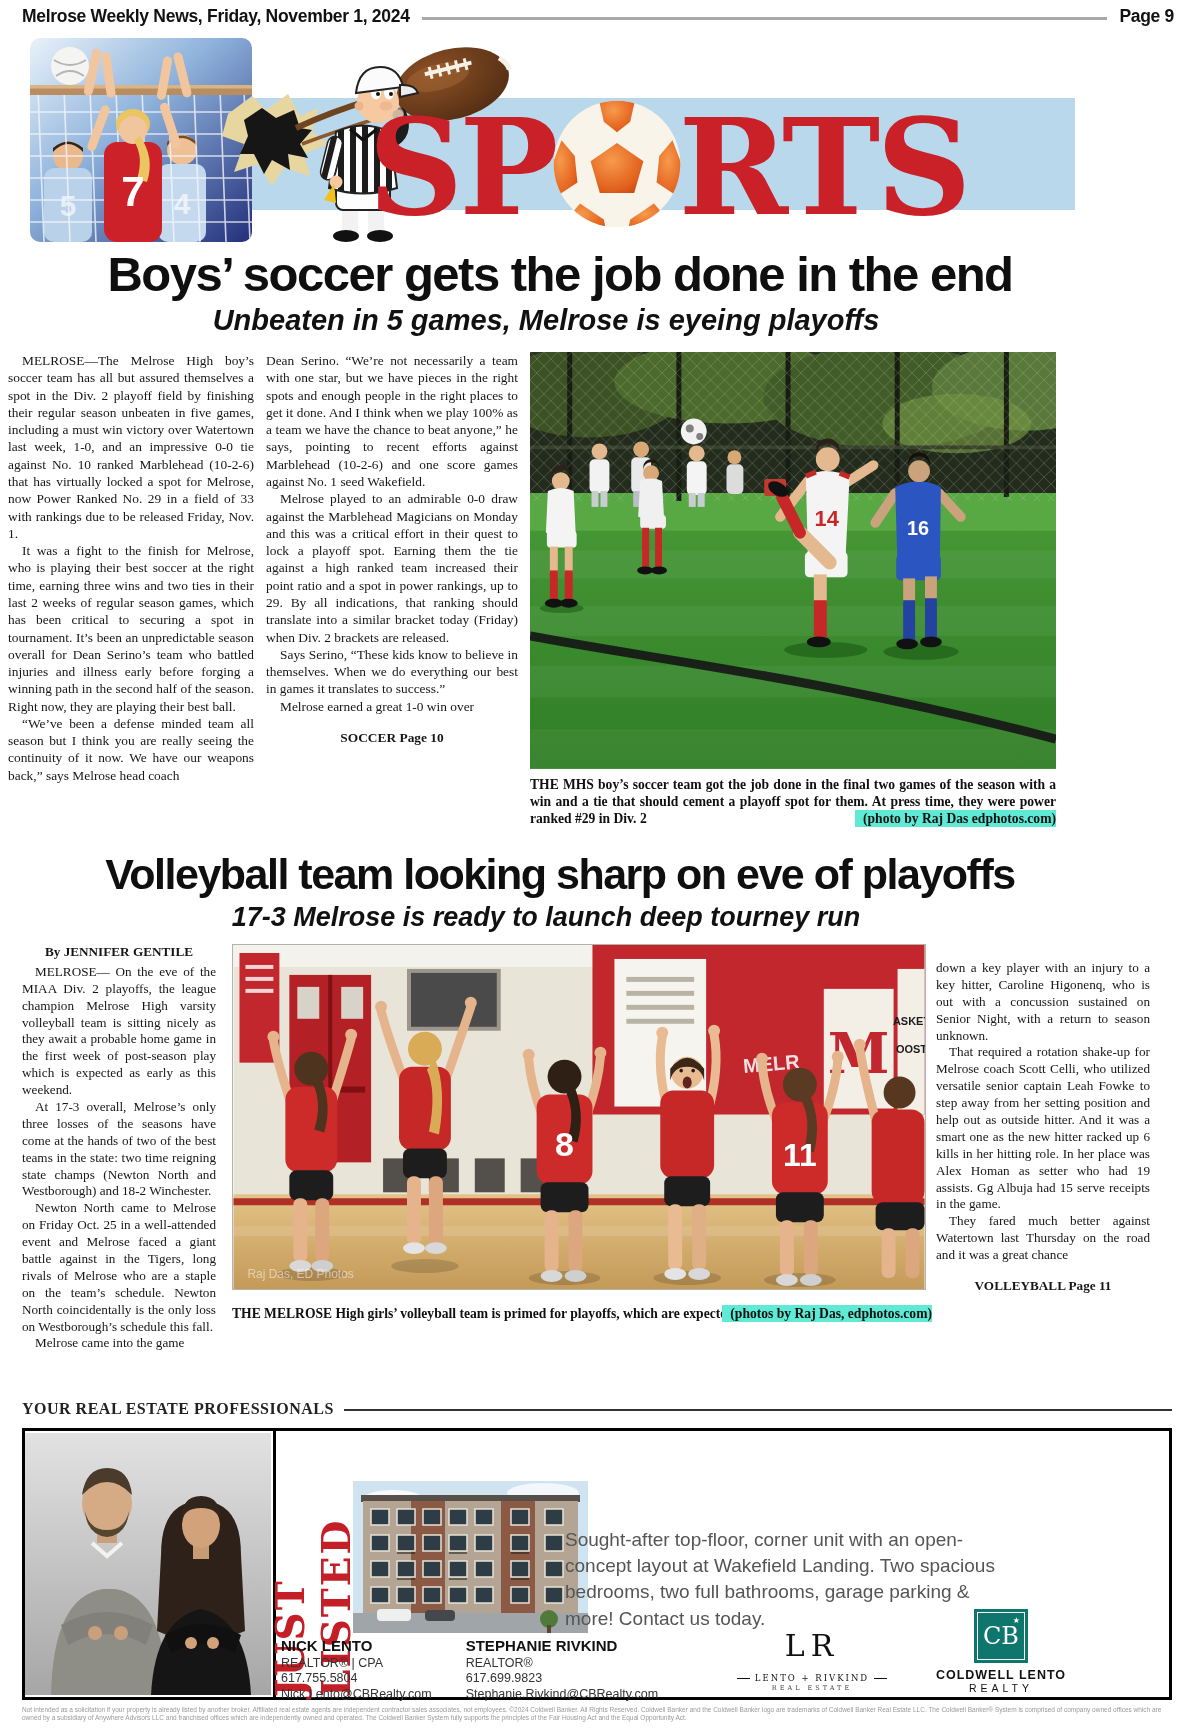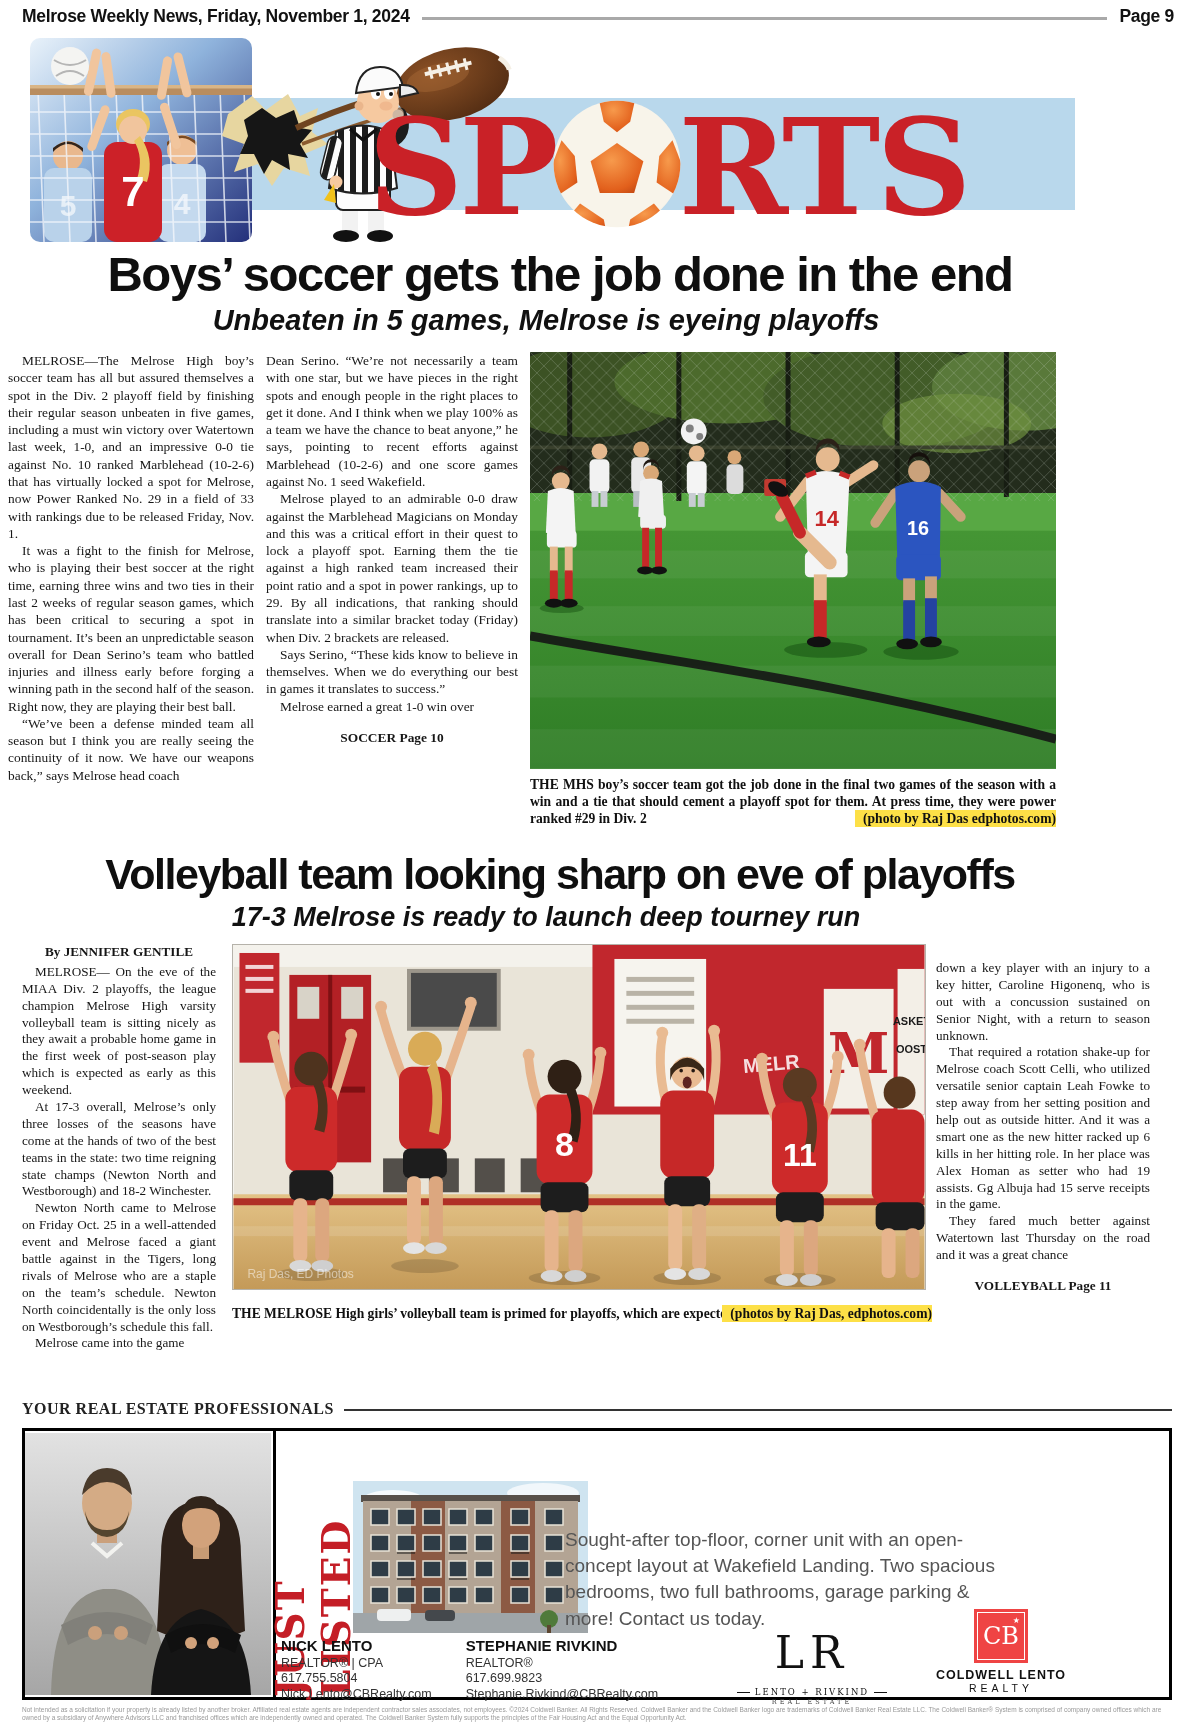--- a/index.html
+++ b/index.html
@@ -35,21 +35,21 @@
   .colA{width:246px;}
   .colB{width:252px;}
   .photo-wrap{flex:1;margin:0;}
   .body-col p{margin:0;text-indent:14px;text-align:justify;font-size:13.4px;line-height:1.29;color:#161616;}
   .body-col p.noind{text-indent:0;}
   .jump{margin-top:14px !important;text-align:center !important;text-indent:0 !important;
         font-weight:bold;font-size:14.5px;}
   .soccer-photo{width:526px;height:417px;display:block;}
   .caption{position:relative;margin-top:7px;font-weight:bold;font-size:13.6px;line-height:1.26;
            text-align:justify;color:#101010;}
-  .caption .credit{position:absolute;right:0;bottom:0;background:#fde047;padding-left:8px;}
+  .caption .credit{position:absolute;right:0;bottom:0;background:#5eead4;padding-left:8px;}
 
   .vb-col{position:absolute;width:194px;}
   .vb-col p{margin:0;text-indent:13px;text-align:justify;font-size:13.2px;line-height:1.28;color:#161616;}
   .vb-col p.noind{text-indent:0;}
   .vb-col1{top:944px;left:22px;}
   .vb-col2{top:960px;left:936px;width:214px;}
   .byline{font-weight:bold;text-align:center !important;text-indent:0 !important;
           font-size:14.2px;margin-bottom:3px !important;}
   .vb-photo{position:absolute;top:944px;left:232px;width:694px;height:346px;border:1px solid #b5b2aa;box-sizing:border-box;}
   .vb-caption{position:absolute;top:1298px;left:232px;width:700px;}
@@ -67,26 +67,26 @@
   .building{position:absolute;left:328px;top:50px;width:235px;height:152px;}
   .ad-address{position:absolute;left:540px;top:4px;width:600px;font-family:"DejaVu Serif",serif;color:#1b1b1b;}
   .ad-addr1{font-size:32px;letter-spacing:3px;line-height:1.05;}
   .ad-addr2{font-size:22px;letter-spacing:2px;margin-top:2px;}
   .ad-body{position:absolute;left:540px;top:96px;width:452px;font-family:"Liberation Sans",sans-serif;
            font-size:19px;line-height:1.38;color:#555;}
   .agents{position:absolute;left:256px;top:206px;display:flex;gap:34px;font-family:"Liberation Sans",sans-serif;}
   .agent .a-name{font-weight:bold;font-size:15px;color:#111;}
   .agent div{font-size:12.5px;line-height:1.25;color:#333;}
   .lr-logo{position:absolute;left:712px;top:200px;width:150px;text-align:center;font-family:"DejaVu Serif",serif;color:#111;}
-  .lr-initials{font-size:44px;line-height:1;letter-spacing:6px;}
+  .lr-initials{font-size:30px;line-height:1;letter-spacing:6px;}
   .lr-name{display:flex;align-items:center;gap:5px;font-size:8.5px;letter-spacing:2px;margin-top:12px;}
   .lr-name::before,.lr-name::after{content:"";flex:1;height:1px;background:#111;}
   .lr-sub{font-size:6.5px;letter-spacing:3px;color:#444;margin-top:1px;}
   .cb-logo{position:absolute;left:886px;top:178px;width:180px;display:flex;flex-direction:column;align-items:center;}
-  .cb-square{position:relative;width:54px;height:54px;background:#ef4444;display:flex;align-items:center;justify-content:center;}
+  .cb-square{position:relative;width:54px;height:54px;background:#0f766e;display:flex;align-items:center;justify-content:center;}
   .cb-square::before{content:"";position:absolute;inset:3px;border:1px solid #fff;}
   .cb-initials{font-family:"DejaVu Serif",serif;color:#fff;font-size:24px;line-height:1;}
   .cb-star{position:absolute;top:7px;right:8px;color:#fff;font-size:8px;}
   .cb-name{font-family:"Liberation Sans",sans-serif;font-weight:bold;font-size:12.5px;letter-spacing:1px;margin-top:5px;color:#111;}
   .cb-sub{font-family:"Liberation Sans",sans-serif;font-size:10.5px;letter-spacing:4px;color:#111;}
 
   .fine-print{position:absolute;top:1706px;left:22px;width:1150px;font-family:"Liberation Sans",sans-serif;
               font-size:6.5px;line-height:1.3;color:#999;}
 </style>
 </head>

